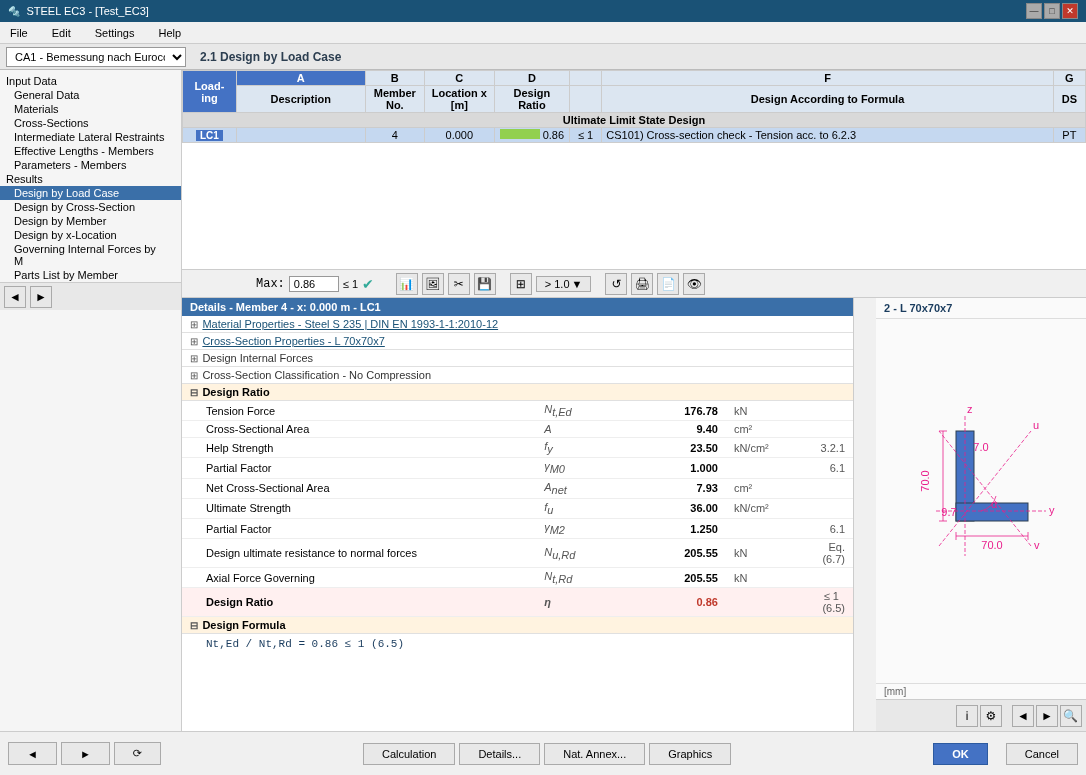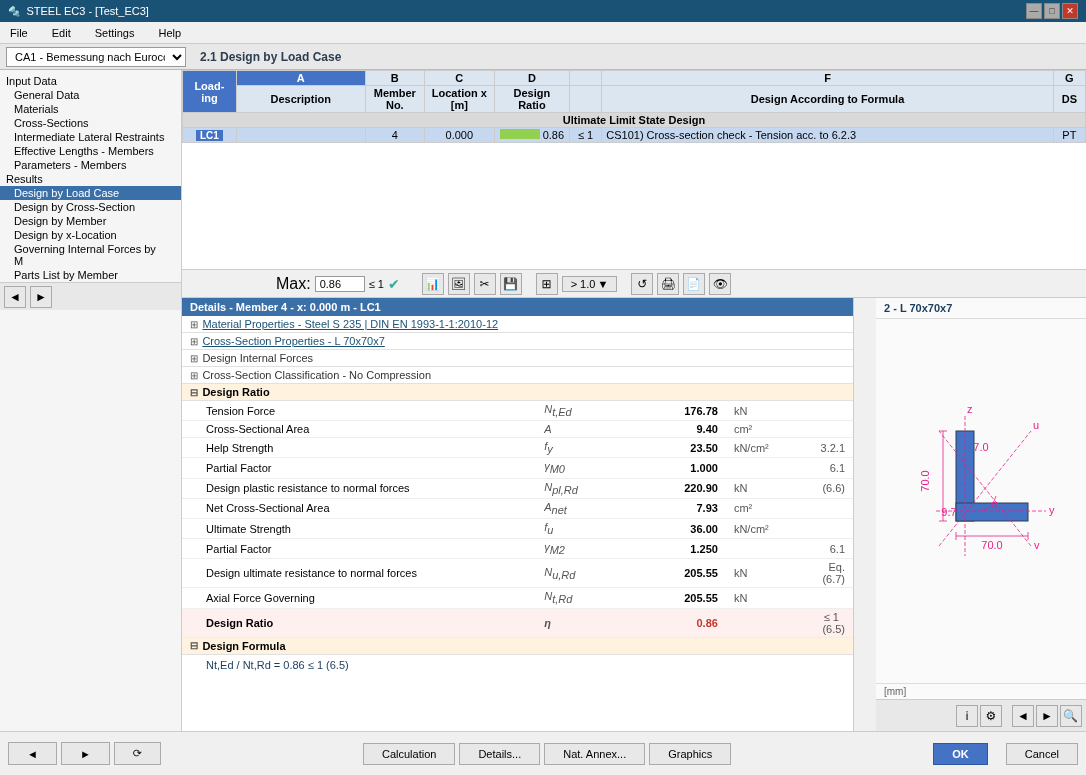--- a/index.html
+++ b/index.html
@@ -143,21 +143,21 @@
     
     .table-toolbar {
       background: #f0f0f0;
       border-bottom: 1px solid #ccc;
       height: 28px;
       display: flex;
       align-items: center;
       padding: 0 6px;
       gap: 4px;
     }
-    .table-toolbar .max-label { font-size: 16px; margin-left: 88px; }
+    .table-toolbar .max-label { font-size: 12px; margin-left: 68px; font-family: Liberation Mono, monospace; }
     .table-toolbar .max-value { border: 1px solid #999; background: white; width: 50px; padding: 1px 4px; font-size: 11px; }
     .table-toolbar .le1 { font-size: 11px; }
     .table-toolbar .green-circle { color: #3a9; font-size: 14px; margin-right: 8px; }
     .toolbar-icon-btn {
       width: 22px; height: 22px;
       border: 1px solid #aaa;
       background: #e8e8e8;
       display: flex; align-items: center; justify-content: center;
       cursor: pointer; font-size: 12px;
     }
@@ -233,20 +233,21 @@
       border-bottom: 1px solid #e0e0e0;
       display: flex;
       align-items: center;
       gap: 4px;
       cursor: pointer;
     }
     .formula-content {
       padding: 4px 24px;
       font-size: 11px;
       color: #1a3c5e;
+      font-family: Liberation Mono, monospace;
     }
 
     
     .details-right {
       width: 210px;
       background: #fafafa;
       display: flex;
       flex-direction: column;
       flex-shrink: 0;
       margin-left: 22px;
@@ -545,27 +546,20 @@
                 <td>3.2.1</td>
               </tr>
               <tr>
                 <td>Partial Factor</td>
                 <td>γ<sub>M0</sub></td>
                 <td>1.000</td>
                 <td></td>
                 <td>6.1</td>
               </tr>
               <tr>
-                <td>Design plastic resistance to normal forces</td>
-                <td>N<sub>pl,Rd</sub></td>
-                <td>220.90</td>
-                <td>kN</td>
-                <td>(6.6)</td>
-              </tr>
-              <tr>
                 <td>Net Cross-Sectional Area</td>
                 <td>A<sub>net</sub></td>
                 <td>7.93</td>
                 <td>cm²</td>
                 <td></td>
               </tr>
               <tr>
                 <td>Ultimate Strength</td>
                 <td>f<sub>u</sub></td>
                 <td>36.00</td>

